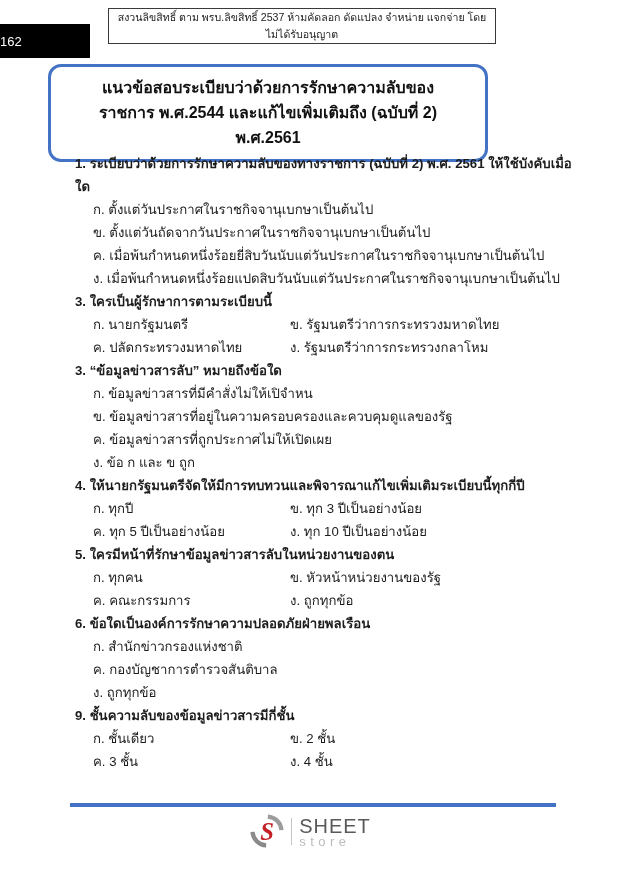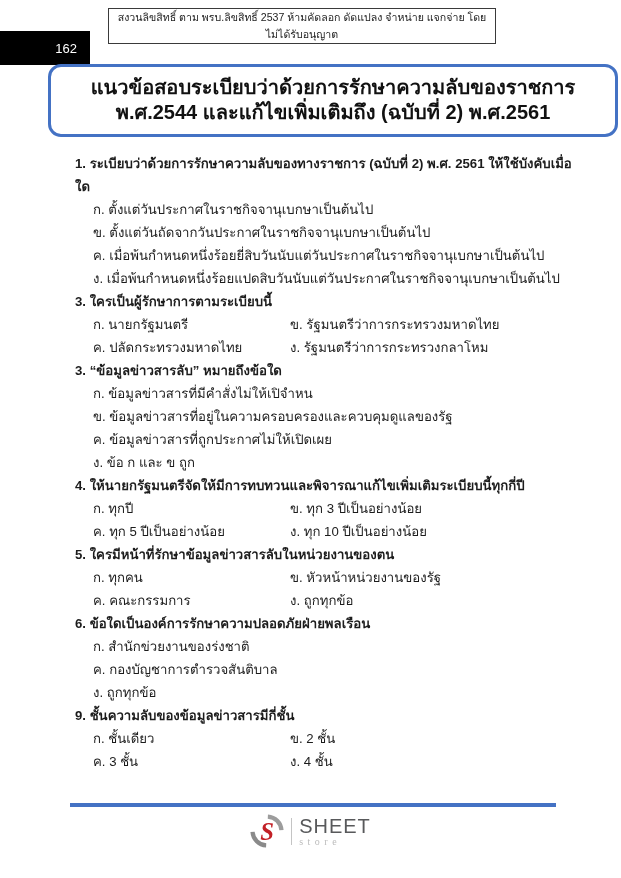--- a/index.html
+++ b/index.html
@@ -2,35 +2,35 @@
 <html style="--accent-blue: #4472C4; --brand-red: #C22026; --black: #000000;"><head>
 <meta charset="utf-8">
 <style>
   html,body { margin:0; padding:0; background:#ffffff; }
   .page {
     position:relative; width:621px; height:878px; background:#fff;
     font-family:"Liberation Sans", sans-serif; color:#1c1c1c; overflow:hidden;
   }
   
   .pagenum-box {
-    position:absolute; left:0; top:31px; width:90px; height:34px;
+    position:absolute; left:0; top:24px; width:90px; height:34px;
     background:var(--black,#000); color:#fff; display:flex; align-items:center;
-    justify-content:flex-end; padding-right:13px; box-sizing:border-box; font-size:13px;
+    justify-content:flex-start; padding-right:13px; box-sizing:border-box; font-size:13px;
   }
   .copyright-box {
     position:absolute; left:100px; top:8px; width:388px; height:36px;
     border:1.5px solid #3a3a3a; box-sizing:border-box; display:flex;
     align-items:center; justify-content:center; text-align:center;
     font-size:10.6px; color:#222; padding:0 6px;margin-left:8px;
   }
   
   .title-box {
-    position:absolute; left:48px; top:64px; width:570px; box-sizing:border-box;
+    position:absolute; left:48px; top:64px; width:440px; box-sizing:border-box;
     border:3px solid var(--accent-blue,#4472C4); border-radius:13px;
-    padding:8px 26px 9px; font-weight:bold; font-size:20px; line-height:25px;
+    padding:8px 26px 9px; font-weight:bold; font-size:16px; line-height:25px;
     text-align:center; color:#111;
   }
   
   .questions {
     position:absolute; left:75px; top:152px; width:506px;
     font-size:13.2px; line-height:23px;
   }
   .q-title { font-weight:bold; }
   .options { padding-left:18px; }
   .options.grid { display:grid; grid-template-columns:197px 1fr; }
@@ -44,21 +44,21 @@
     position:absolute; left:0; top:814px; width:621px;
     display:flex; align-items:center; justify-content:center; gap:7px;
   }
   .logo-divider { width:1px; height:27px; background:#c4c4c4; }
   .brand { display:flex; flex-direction:column; }
   .brand-name {
     font-size:20px; font-weight:normal; color:#58595B;
     letter-spacing:1px; line-height:20px;
   }
   .brand-sub {
-    font-size:10px; color:#bcbcbc; letter-spacing:4.5px; line-height:9px; margin-top:1px;font-family:Liberation Serif, serif;
+    font-size:13px; color:#bcbcbc; letter-spacing:4.5px; line-height:9px; margin-top:1px;
   }
 </style>
 </head>
 <body>
 
 <div class="page">
 
   <div class="pagenum-box">
     <span>162</span>
   </div>
@@ -113,21 +113,21 @@
         <div class="options grid">
           <div class="opt">ก. ทุกคน</div>
           <div class="opt">ข. หัวหน้าหน่วยงานของรัฐ</div>
           <div class="opt">ค. คณะกรรมการ</div>
           <div class="opt">ง. ถูกทุกข้อ</div>
         </div>
       </div>
       <div class="question">
         <div class="q-title">6. ข้อใดเป็นองค์การรักษาความปลอดภัยฝ่ายพลเรือน</div>
         <div class="options stack">
-          <div class="opt">ก. สำนักข่วยงานของร่งชาติ</div>
+          <div class="opt">ก. สำนักข่าวกรองแห่งชาติ</div>
           <div class="opt">ค. กองบัญชาการตำรวจสันติบาล</div>
           <div class="opt">ง. ถูกทุกข้อ</div>
         </div>
       </div>
       <div class="question">
         <div class="q-title">9. ชั้นความลับของข้อมูลข่าวสารมีกี่ชั้น</div>
         <div class="options grid">
           <div class="opt">ก. ชั้นเดียว</div>
           <div class="opt">ข. 2 ชั้น</div>
           <div class="opt">ค. 3 ชั้น</div>

